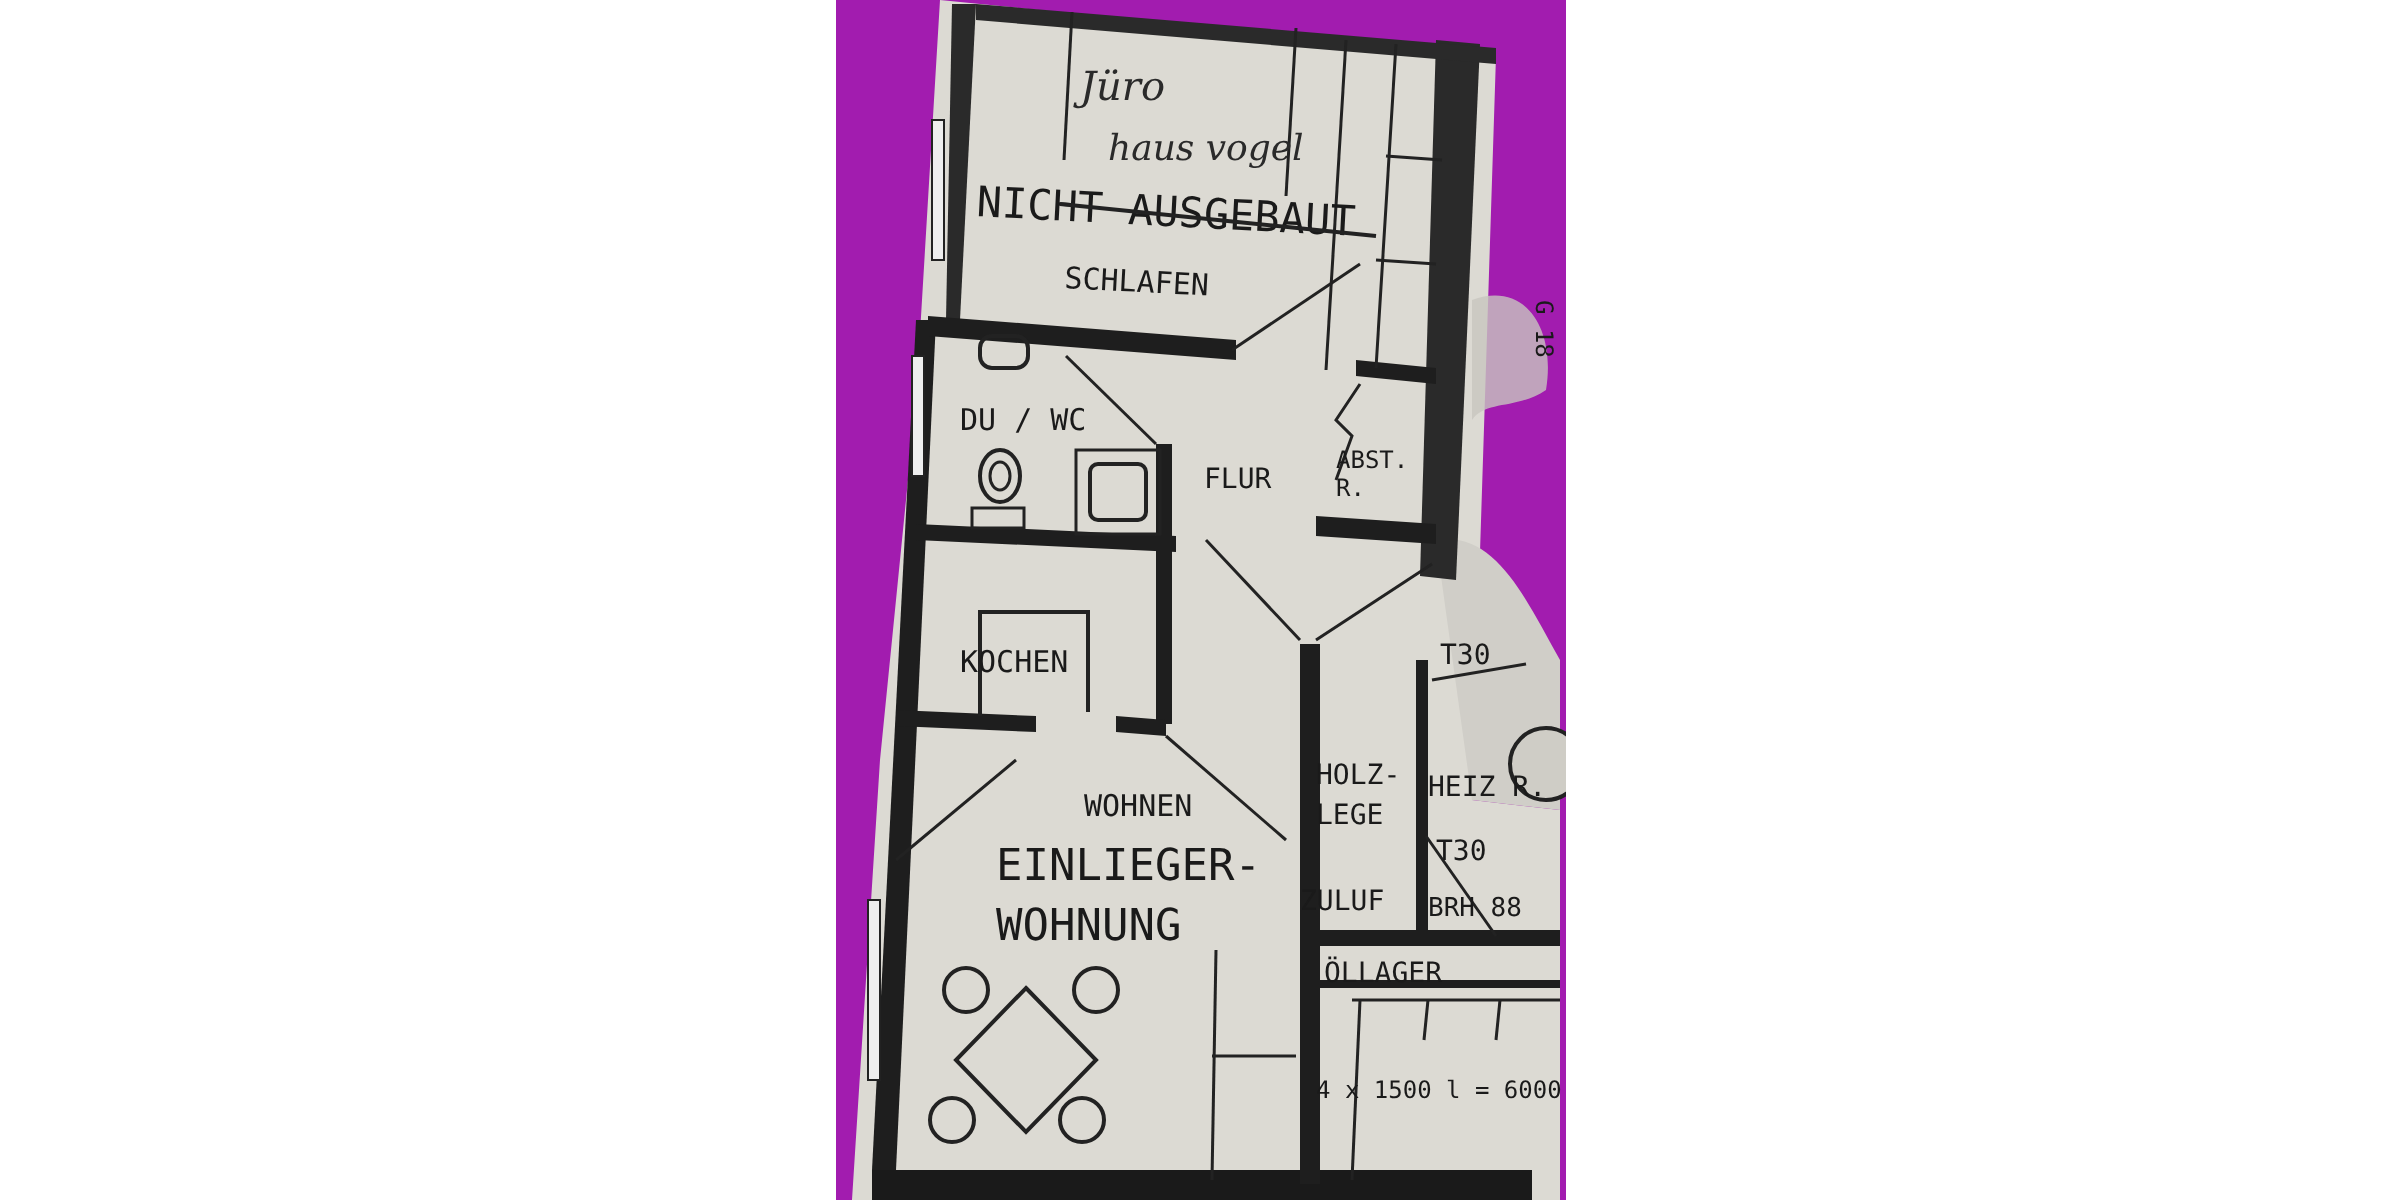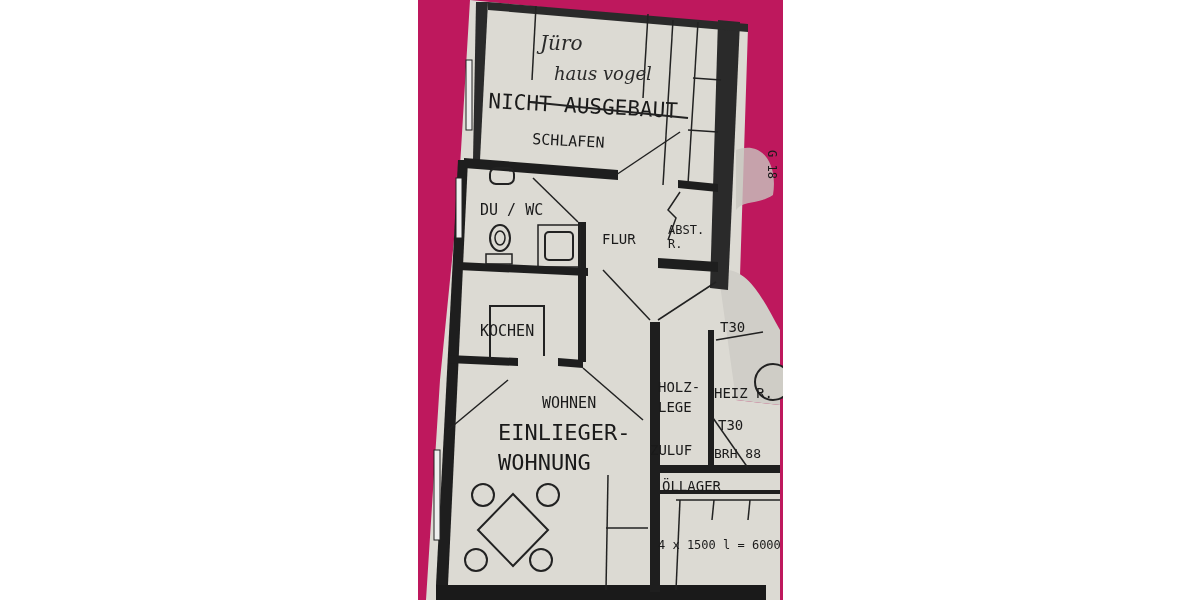--- a/index.html
+++ b/index.html
@@ -1,17 +1,17 @@
 <!DOCTYPE html>
 <html><head>
   <meta charset="utf-8">
   <style>
     html, body { margin: 0; padding: 0; background: #ffffff; }
     body { width: 1200px; height: 600px; position: relative; overflow: hidden; font-family: "DejaVu Sans", sans-serif; }
-    .photo { position: absolute; left: 418px; top: 0; width: 365px; height: 600px; background: #be185d; overflow: hidden; }
+    .photo { position: absolute; left: 418px; top: 0; width: 365px; height: 600px; background: #a21caf; overflow: hidden; }
     svg { position: absolute; left: 0; top: 0; }
     .lbl { font-family: "DejaVu Sans Mono", "Liberation Mono", monospace; fill: #1a1a1a; }
     .hand { font-family: "DejaVu Serif", serif; font-style: italic; fill: #2a2a2a; }
   </style>
 </head>
 <body>
 
 <div class="photo">
   <svg width="365" height="600" viewBox="0 0 365 600">
 

